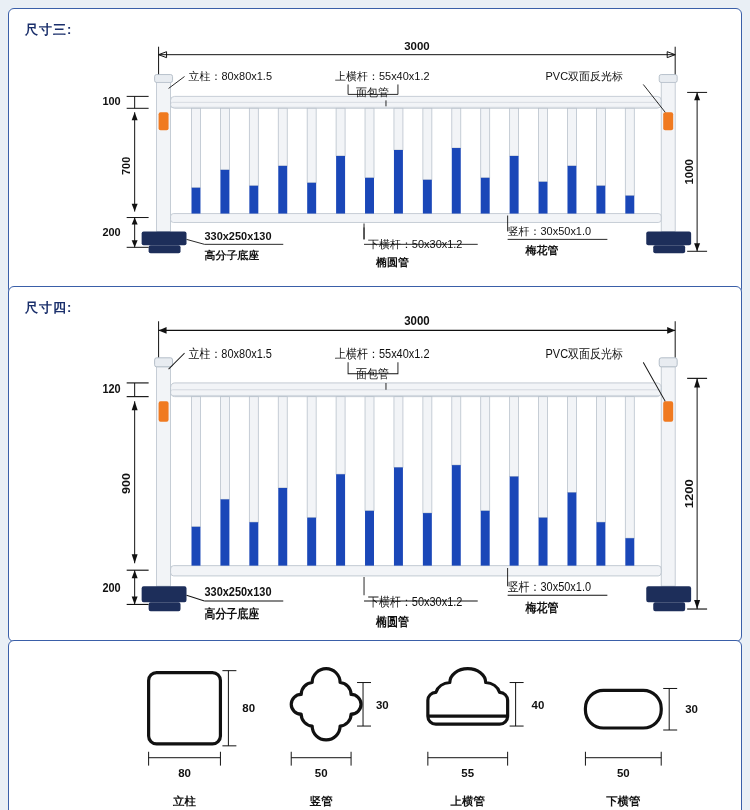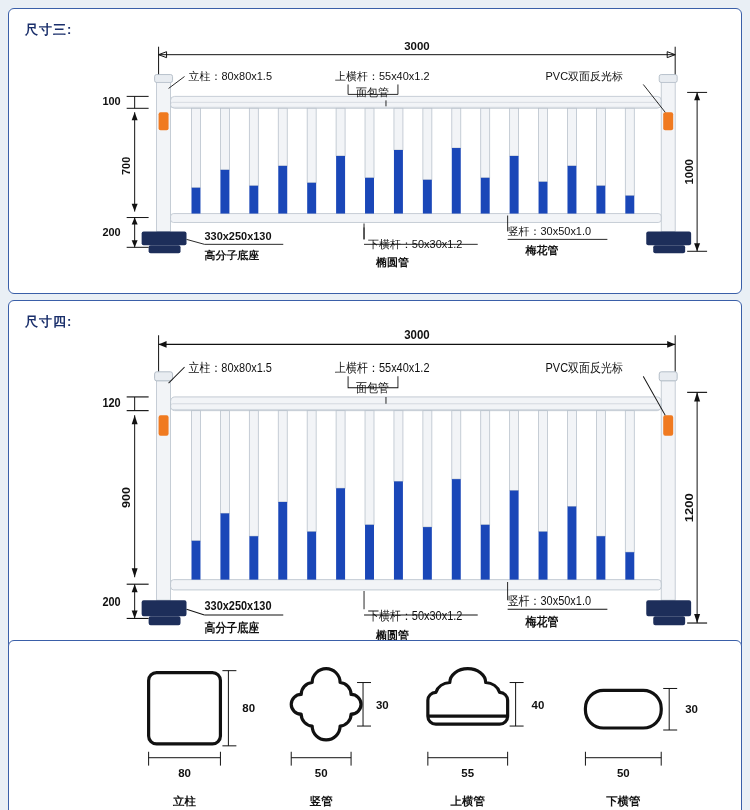--- a/index.html
+++ b/index.html
@@ -12,21 +12,21 @@
   }
   .panel{
     position:absolute;
     left:8px;right:8px;
     background:#fff;
     border:1px solid #3a5fa8;
     border-radius:6px;
     box-sizing:border-box;
   }
   #panel1{top:8px;height:286px;}
-  #panel2{top:300px;height:356px;}
+  #panel2{top:286px;height:356px;}
   #panel3{top:640px;height:182px;}
 
   .panel-title{
     position:absolute;
     left:16px;top:12px;
     font-size:13px;
     font-weight:bold;
     color:#1a2f6b;
     letter-spacing:1px;
   }

